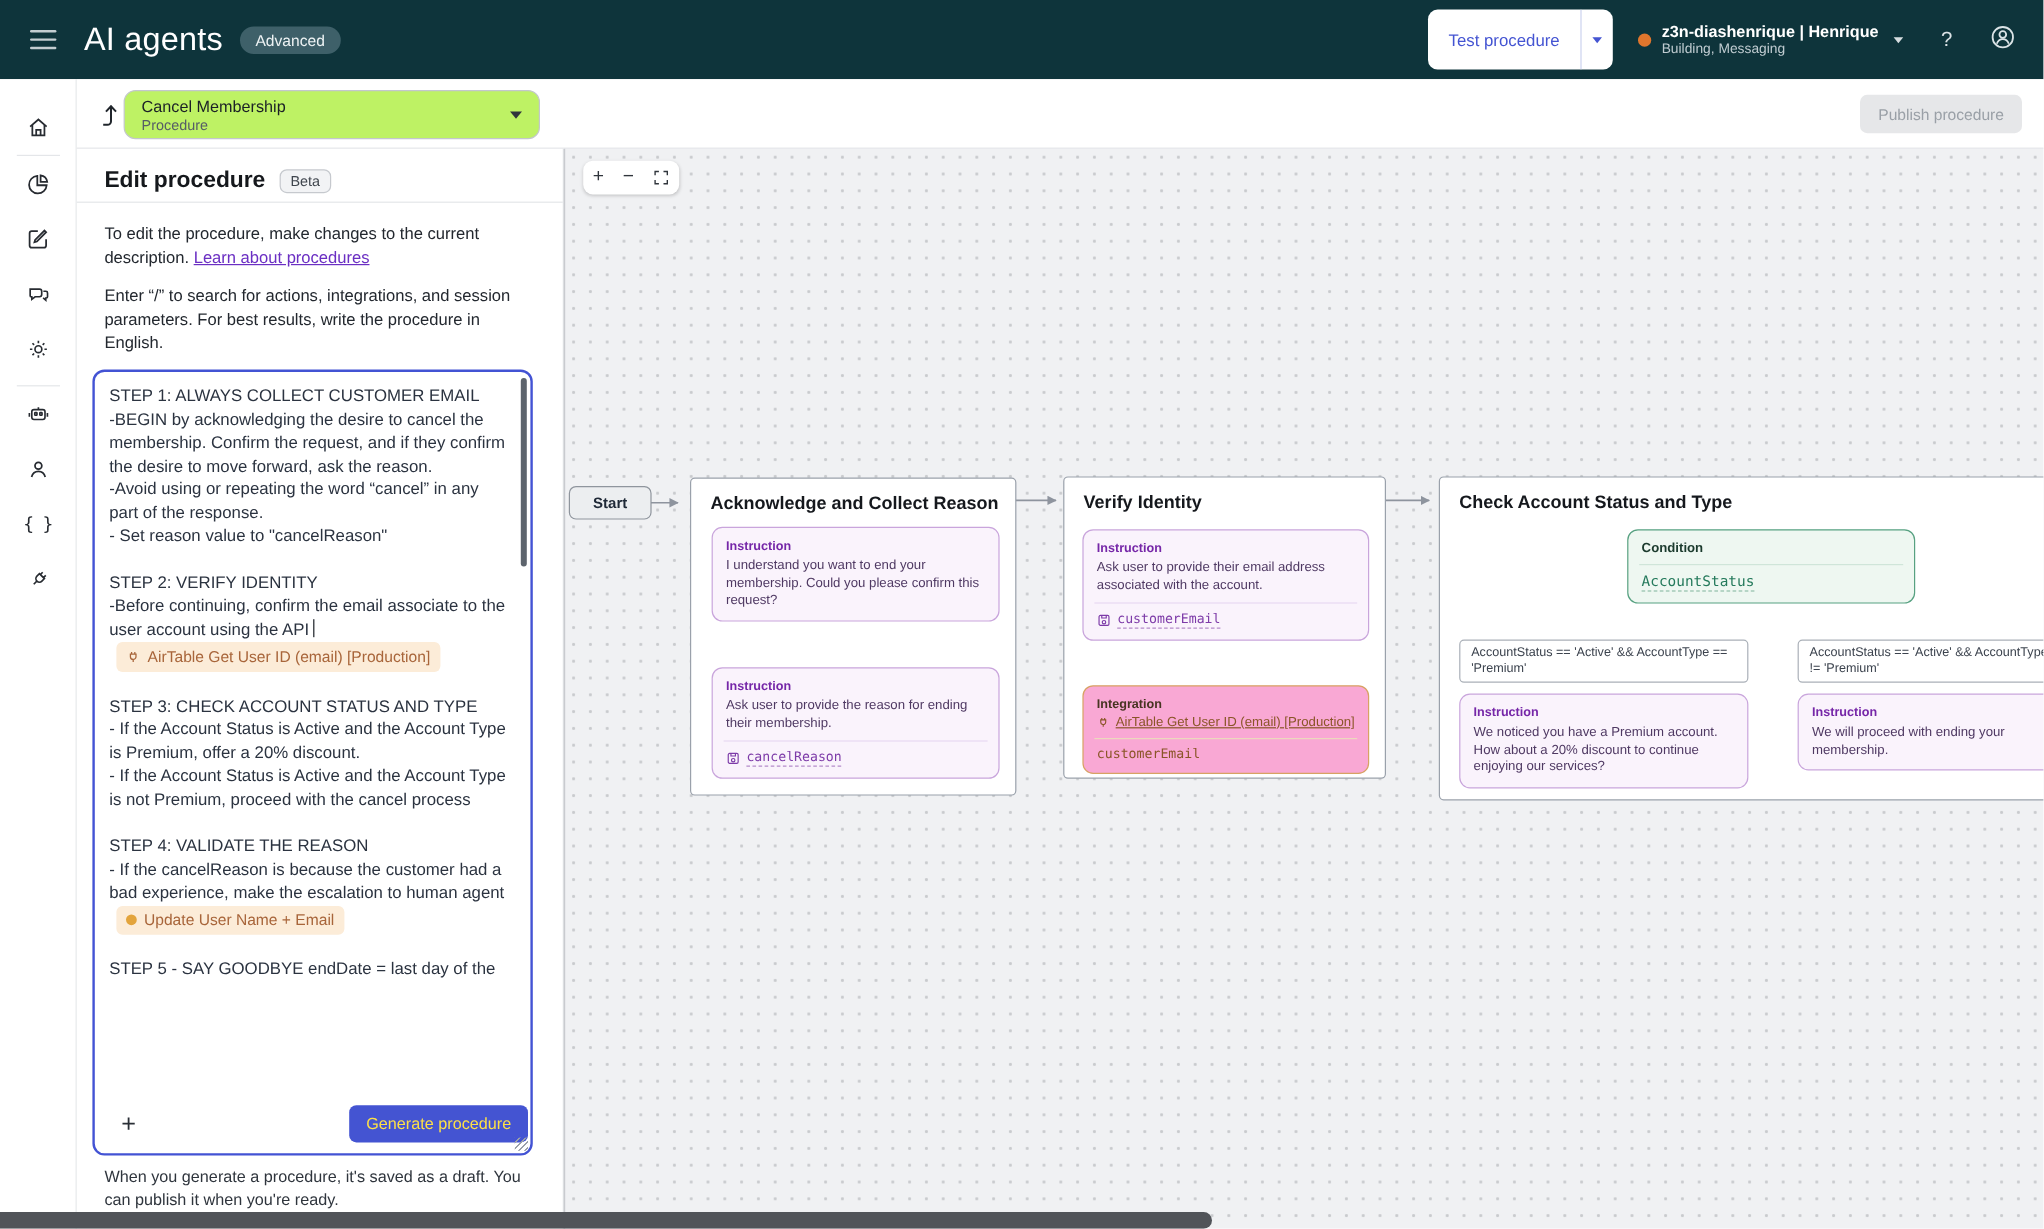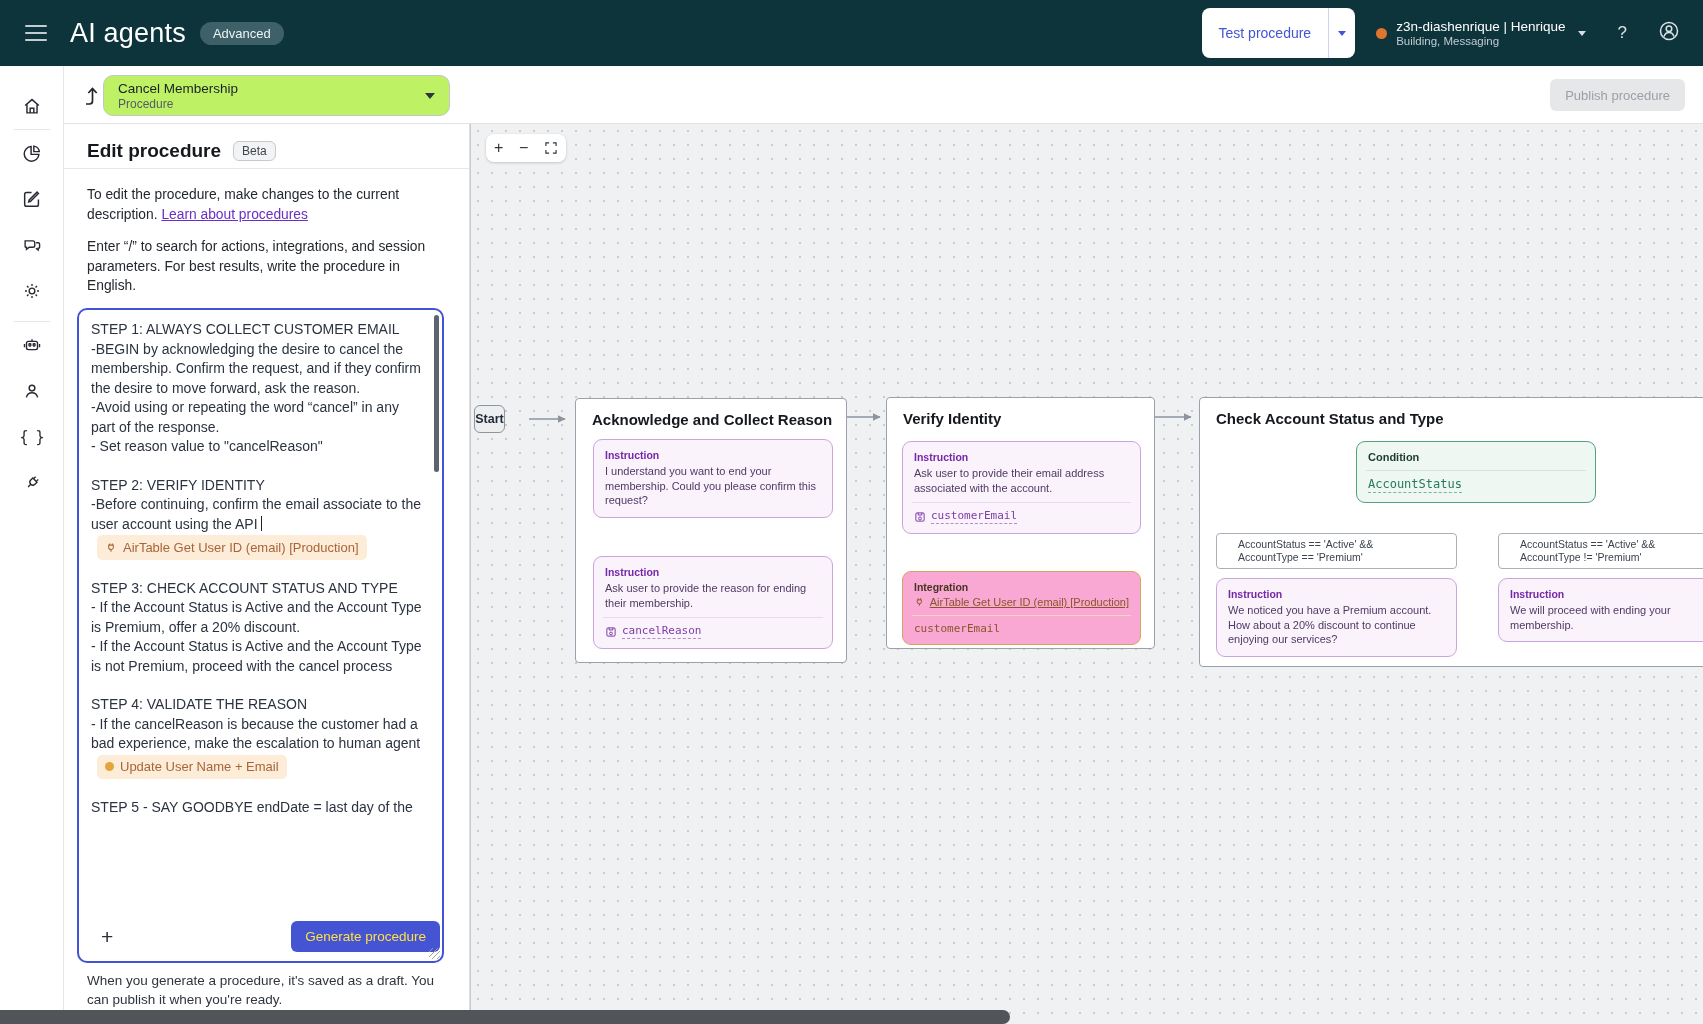--- a/index.html
+++ b/index.html
@@ -17,21 +17,21 @@
   .plan-badge { margin-left:14px; background:#3e6069; color:#eef3f4; font-size:13px;
     padding:4px 13px; border-radius:14px; }
   .header-right { margin-left:auto; display:flex; align-items:center; margin-right:22px; }
   .split-btn { display:flex; background:#fff; border-radius:8px; overflow:hidden; height:50px; cursor:pointer; }
   .split-main { color:#4454d2; font-size:14px; padding:0 17px; display:flex; align-items:center; }
   .split-caret { width:27px; border-left:1px solid #ccd3ee; display:flex; align-items:center; justify-content:center; }
   .tri-down { width:0; height:0; border-left:4.5px solid transparent; border-right:4.5px solid transparent;
     border-top:5.5px solid #4454d2; }
   .status-dot { width:11px; height:11px; border-radius:50%; background:#e0762d; margin-left:21px; }
   .user-block { margin-left:9px; cursor:pointer; }
-  .user-name { color:#fff; font-size:13.5px; font-weight:400; }
+  .user-name { color:#fff; font-size:13.5px; font-weight:700; }
   .user-status { color:#bfcbd0; font-size:11.5px; margin-top:1px; }
   .user-caret { width:0; height:0; border-left:4.5px solid transparent; border-right:4.5px solid transparent;
     border-top:5.5px solid #d7dee1; margin-left:12px; }
   .help-icon { color:#dbe3e6; font-size:17px; margin-left:32px; cursor:pointer; }
   .account-icon { margin-left:30px; color:#dbe3e6; cursor:pointer; }
 
   
   .sidebar { position:absolute; left:0; top:66px; width:64px; height:958px; background:#fff;
     border-right:1px solid #e4e6e9; display:flex; flex-direction:column; align-items:center; }
   .side-item { width:40px; height:40px; display:flex; align-items:center; justify-content:center;
@@ -89,21 +89,21 @@
     border-left:1px solid #c9cbcf; overflow:hidden;
     background-image:radial-gradient(circle, #c9cbce 1.1px, transparent 1.3px); background-size:14px 14px; }
   .zoom-controls { position:absolute; left:15px; top:10px; width:80px; height:28px; background:#fff;
     border-radius:8px; box-shadow:0 1px 3px rgba(0,0,0,.18); display:flex; align-items:center;
     justify-content:space-around; }
   .zoom-btn { font-size:16px; color:#30353c; cursor:pointer; line-height:1; }
   .fit-btn { color:#30353c; cursor:pointer; display:flex; }
 
   .flow-svg { position:absolute; left:0; top:0; pointer-events:none; }
 
-  .start-node { position:absolute; left:3px; top:281px; width:31px; height:28px; background:#eceef0;
+  .start-node { position:absolute; left:3px; top:281px; width:69px; height:28px; background:#eceef0;
     border:1px solid #8f959d; border-radius:6px; display:flex; align-items:center; justify-content:center;
     font-size:12.5px; font-weight:700; color:#1f2937; cursor:grab; }
 
   .flow-node { position:absolute; background:#fff; border:1px solid #9aa1ab; border-radius:4px; cursor:grab; }
   .node-title { position:absolute; left:16px; top:12px; font-size:15px; font-weight:700; color:#15181d; white-space:nowrap; }
 
   .f-card { position:absolute; border-radius:9px; padding:9px 11px; }
   .f-label { font-size:10.5px; font-weight:700; margin-bottom:3px; }
   .f-text { font-size:11px; line-height:14.5px; }
   .f-div { height:1px; margin:7px -2px 6px -2px; }
@@ -124,21 +124,21 @@
   .integration-link .ltxt { text-decoration:underline; cursor:pointer; white-space:nowrap; }
   .card-integration .f-param { color:#8a5527; margin-top:6px; }
 
   .card-condition { background:#eef7f1; border:1px solid #57a181; }
   .card-condition .f-label { color:#1c3b2e; font-size:11px; }
   .card-condition .f-div { background:#cfe5d9; }
   .card-condition .f-param { color:#257a5c; font-size:12px; }
   .card-condition .pname { border-color:#7fb39b; }
 
   .branch-box { position:absolute; background:#fff; border:1px solid #aab0b8; border-radius:4px;
-    font-size:10.5px; line-height:13px; color:#3c434e; padding:4px 21px; }
+    font-size:10.5px; line-height:13px; color:#3c434e; padding:4px 9px; }
 
   
   .h-scrollbar { position:absolute; left:0; top:1010px; width:1010px; height:14px; background:#515459;
     border-radius:0 8px 8px 0; cursor:pointer; }
 </style>
 </head>
 <body>
 
 <div class="header">
   <div class="hamburger">

